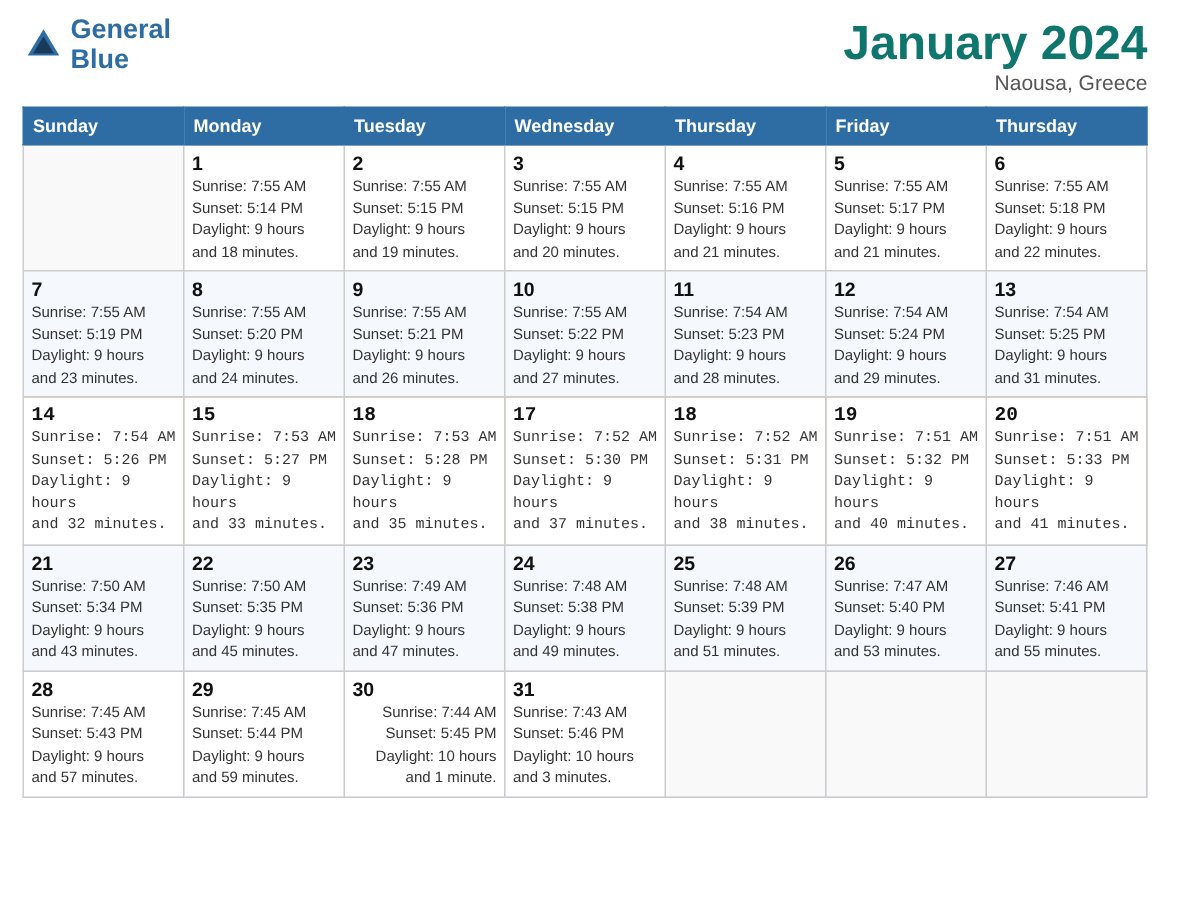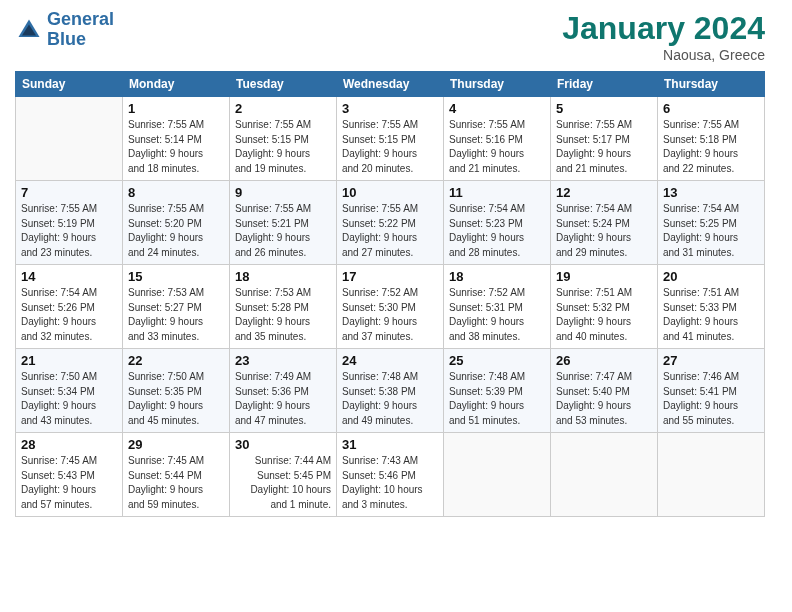--- a/index.html
+++ b/index.html
@@ -217,21 +217,21 @@
 and 29 minutes.</div>
           </td>
           <td>
             <div class="day-number">13</div>
             <div class="day-info" style="white-space: pre-line;">Sunrise: 7:54 AM
 Sunset: 5:25 PM
 Daylight: 9 hours
 and 31 minutes.</div>
           </td>
         </tr>
-        <tr style="background-color: #a16207;">
+        <tr style="background-color: #a16207; font-family: Liberation Mono, monospace;">
           <td>
             <div class="day-number">14</div>
             <div class="day-info" style="white-space: pre-line;">Sunrise: 7:54 AM
 Sunset: 5:26 PM
 Daylight: 9 hours
 and 32 minutes.</div>
           </td>
           <td>
             <div class="day-number">15</div>
             <div class="day-info" style="white-space: pre-line;">Sunrise: 7:53 AM

